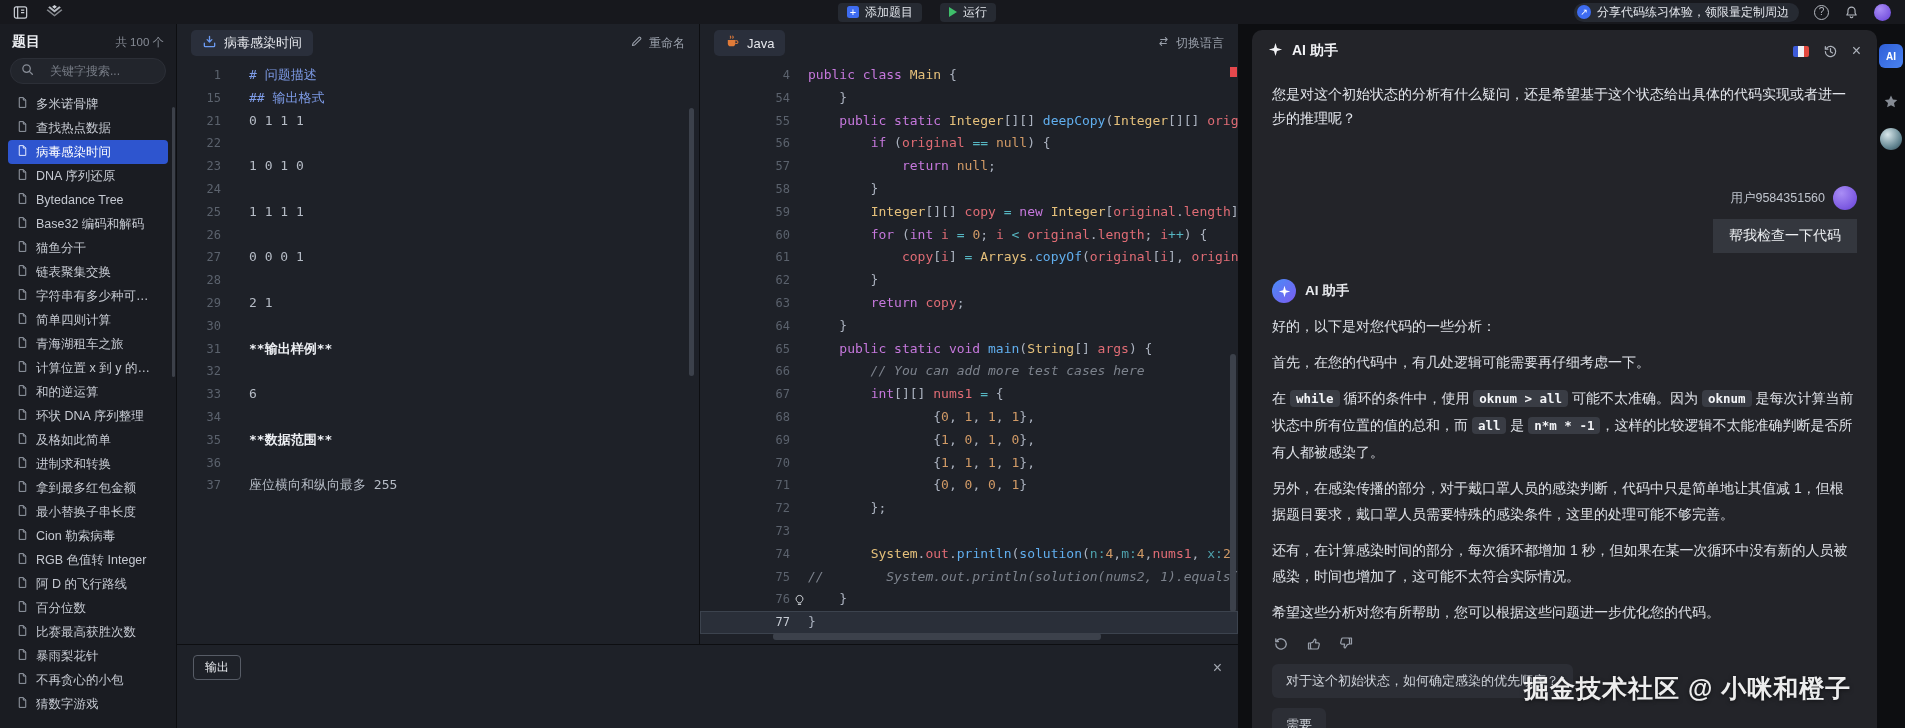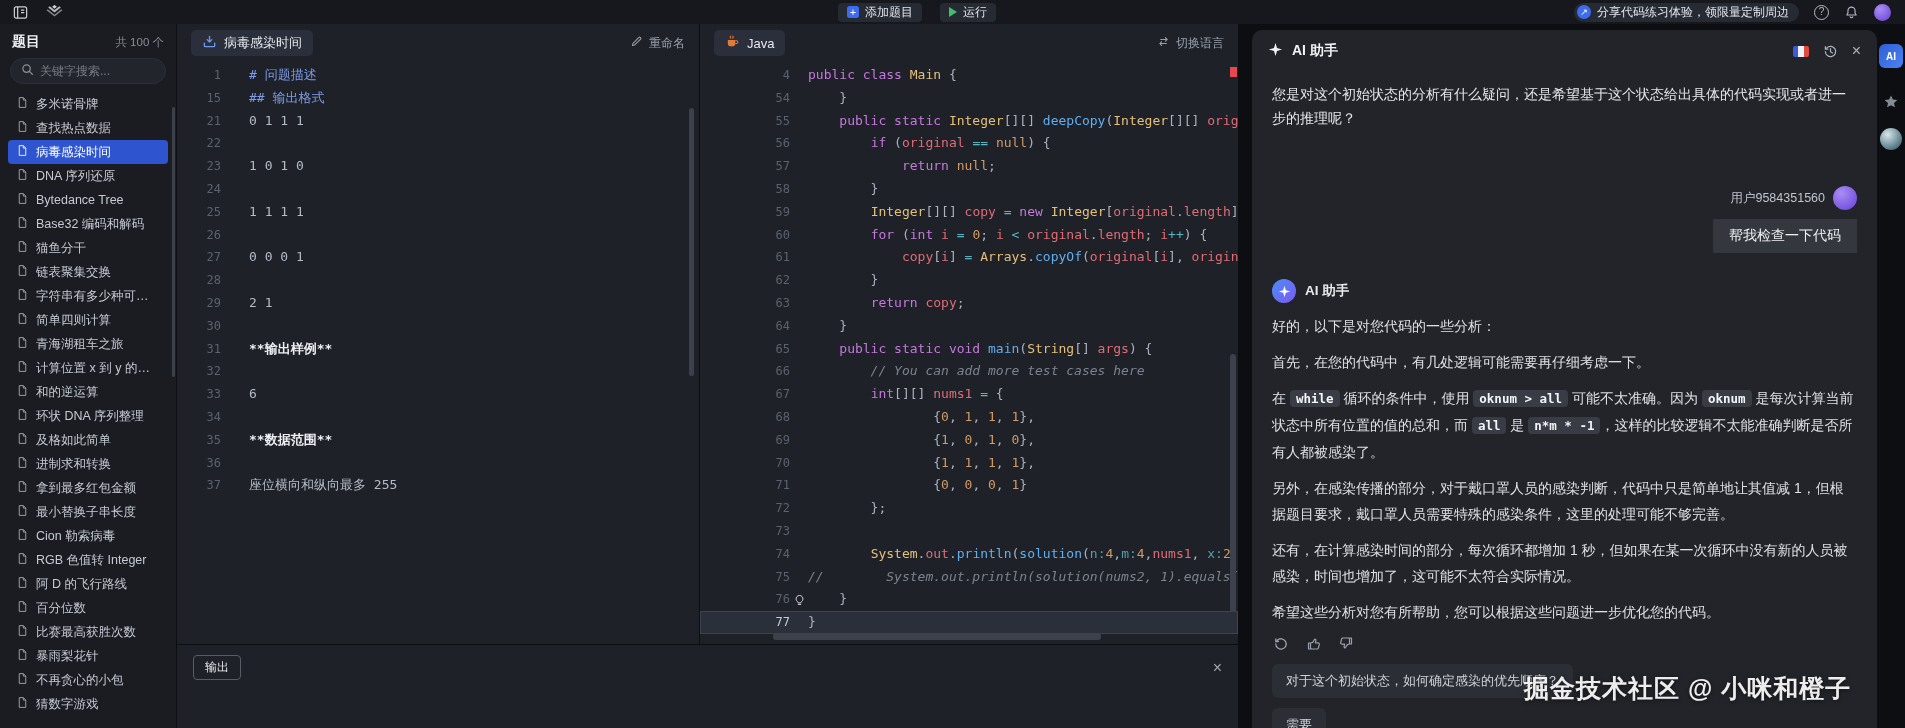--- a/index.html
+++ b/index.html
@@ -30,21 +30,21 @@
 
 
 .body-row{display:flex;height:704px}
 
 
 .sidebar{width:177px;background:#1a1c22;display:flex;flex-direction:column;position:relative;border-right:1px solid #0d0e11}
 .side-head{display:flex;align-items:baseline;padding:9px 12px 7px}
 .side-title{font-size:14px;font-weight:bold;color:#eceef2}
 .side-count{margin-left:auto;font-size:11.5px;color:#878c96}
 .search{margin:0 10px 8px;height:26px;background:#22252c;border:1px solid #2c2f37;border-radius:13px;
-  display:flex;align-items:center;gap:6px;padding:0 10px}
+  display:flex;align-items:center;gap:16px;padding:0 10px}
 .search input{background:transparent;border:none;outline:none;color:#cfd3da;font-size:12px;width:100%;font-family:inherit}
 .search input::placeholder{color:#767b85}
 .side-list{flex:1;overflow:hidden;padding:0 8px}
 .side-item{height:24px;display:flex;align-items:center;gap:7px;padding:0 8px;border-radius:4px;
   font-size:12.5px;color:#c6cad2;white-space:nowrap;overflow:hidden;cursor:pointer}
 .side-item.selected{background:#2e55cf;color:#fff}
 .side-item svg{flex:none;color:#9aa0ab}
 .side-item.selected svg{color:#e8ecff}
 .side-scroll{position:absolute;right:1px;top:83px;width:3px;height:270px;background:#3c4049;border-radius:2px}
 

